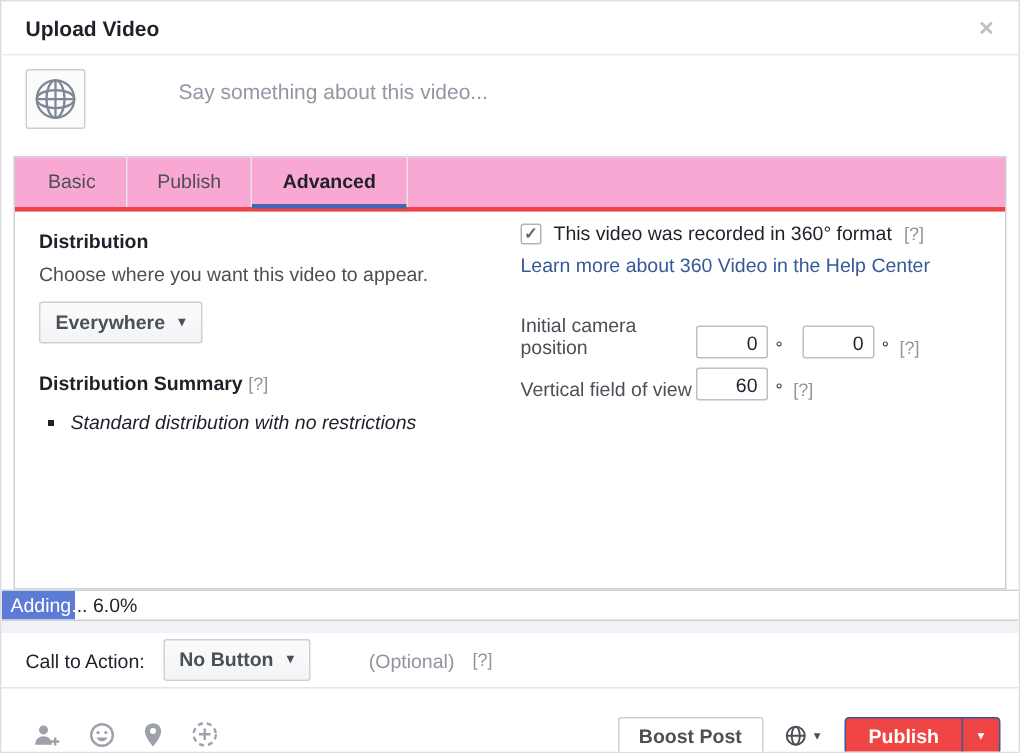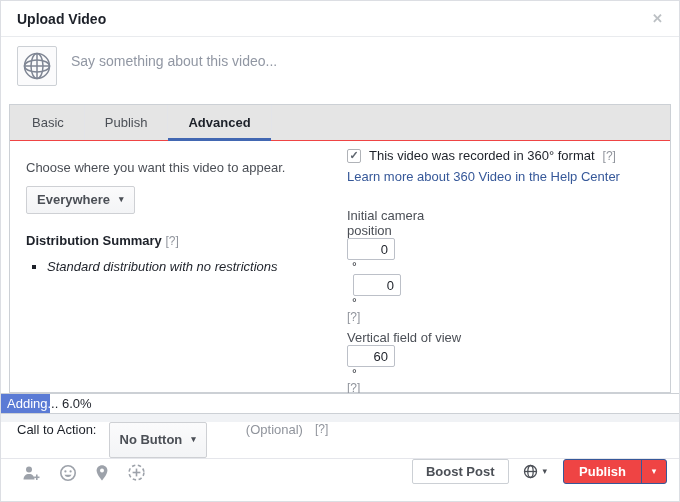--- a/index.html
+++ b/index.html
@@ -6,69 +6,69 @@
   html,body { background:#fff; }
   body { font-family:"Liberation Sans", sans-serif; color:#1d2129; }
   .dialog { width:680px; height:502px; background:#fff; position:relative; overflow:hidden; border:1px solid #dcdee3; }
 
   
   .hdr { height:36px; display:flex; align-items:center; padding:4px 16px; border-bottom:1px solid #e9ebee;gap:24px; }
   .hdr-title { font-size:14px; font-weight:bold; color:#1d2129; }
   .hdr-close { margin-left:auto; color:#bcc0c4; font-size:13px; font-weight:bold; cursor:pointer; line-height:1; }
 
   
-  .compose { padding:9px 16px 0 16px; display:flex; height:49px; }
+  .compose { padding:9px 16px 0 16px; display:flex; height:49px;gap:48px; }
   .thumb360 { width:40px; height:40px; border:1px solid #ccd0d5; border-radius:2px; background:#fbfbfc; display:flex; align-items:center; justify-content:center; flex:none; }
   .compose-placeholder { font-size:14px; color:#9197a3; margin:7px 0 0 14px; cursor:text; flex:1; }
 
   
   .panel { margin:18px 8px 0 8px; height:289px; border:1px solid #ccd0d5; background:#fff; }
-  .tabbar { height:36px; background:#e5e5e5; border-bottom:1px solid #ef4444; display:flex; }
+  .tabbar { height:36px; background:#f9a8d4; border-bottom:3px solid #ef4444; display:flex;align-items:flex-end; }
   .tab { position:relative; padding:0 20px; line-height:35px; font-size:13px; color:#4b4f56; cursor:pointer; border-right:1px solid #e3e4e8; }
   .tab:first-child { margin-left:2px; }
   .tab.active { font-weight:bold; color:#1d2129; }
   .tab.active::after { content:""; position:absolute; left:0; right:0; bottom:-1px; height:3px; background:#4267b2; }
   .panel-content { position:relative; height:252px; }
 
   .col-left { padding:12px 16px; width:330px; }
   .section-title { font-size:13px; font-weight:bold; color:#1d2129; }
   .section-desc { font-size:13px; color:#4b4f56; margin-top:7px; }
   .help { color:#90949c; font-size:12px; font-weight:normal; }
   .dropdown-btn { margin-top:11px; display:inline-flex; align-items:center; gap:9px; padding:5px 10px 6px 10px; background:linear-gradient(#fbfbfc,#f3f4f6); border:1px solid #ced0d4; border-radius:2px; font-family:inherit; font-size:13px; font-weight:bold; color:#4b4f56; cursor:pointer; }
   .caret { font-size:9px; color:#4b4f56; line-height:1; }
   .summary-title { margin-top:19px; }
   .summary-list { margin:11px 0 0 21px; list-style:square; font-size:13px; color:#4b4f56; }
   .summary-list li { color:#1d2129;font-style:italic; }
 
   .col-right { position:absolute; left:337px; top:7px; width:330px; }
   .chk-row { display:flex; align-items:center; gap:8px; font-size:13px; color:#1d2129; }
   .checkbox { width:14px; height:14px; border:1px solid #b0b3b8; border-radius:2px; background:#fff; display:flex; align-items:center; justify-content:center; font-size:11px; color:#606770; font-weight:bold; cursor:pointer; flex:none; }
   .learn-link { display:inline-block; margin-top:6px; font-size:13px; color:#365899; text-decoration:none; cursor:pointer; }
-  .num-row { display:flex; align-items:flex-start; margin-top:23px; font-size:13px; color:#4b4f56;flex-direction:column; }
+  .num-row { display:flex; align-items:flex-end; margin-top:23px; font-size:13px; color:#4b4f56; }
   .num-row.second { margin-top:6px; }
   .num-label { width:117px; flex:none; }
   .deg-input { width:48px; height:22px; border:1px solid #bcc0c8; border-radius:2px; text-align:right; padding:0 6px; font-size:13px; color:#1d2129; font-family:inherit; background:#fff; }
   .deg { color:#1d2129; margin:0 7px 0 5px; font-size:12px; }
   .deg + .deg-input { margin-left:6px; }
 
   
   .progress { position:relative; height:21px; border-top:1px solid #ccd0d5; border-bottom:1px solid #ccd0d5; background:#fff; overflow:hidden; }
   .progress-text { position:absolute; left:6px; top:2px; font-size:13px; white-space:nowrap; color:#1d2129; }
   .progress-fill { position:absolute; left:0; top:0; bottom:0; background:#5b7bd5; overflow:hidden; min-width:49px; }
   .progress-fill .progress-text { color:#fff; }
 
   .spacer { height:8px; background:#f0f2f5; }
 
   
-  .cta { height:36px; display:flex; gap:12px; padding:0 16px; font-size:13px; background:#fff; }
+  .cta { height:36px; display:flex; align-items:center; gap:12px; padding:0 16px; font-size:13px; background:#fff; }
   .cta .dropdown-btn { margin-top:0; }
   .cta-optional { color:#90949c;margin-left:27px; }
 
   
-  .toolbar { height:45px; border-top:1px solid #e5e6eb; display:flex; align-items:flex-start; padding:0 12px; background:#fff; }
+  .toolbar { height:45px; border-top:1px solid #e5e6eb; display:flex; align-items:flex-end; padding:0 12px; background:#fff; }
   .tool-icons { display:flex; align-items:center; }
   .tool-icon { padding:4px 9px; cursor:pointer; display:flex; align-items:center; }
   .right-cluster { margin-left:auto; display:flex; align-items:center; }
   .boost-btn { height:25px; padding:0 13px; background:#fff; border:1px solid #ccd0d5; border-radius:2px; font-family:inherit; font-size:13px; font-weight:bold; color:#4b4f56; cursor:pointer; }
   .privacy { display:flex; align-items:center; gap:5px; margin:0 16px 0 14px; cursor:pointer; }
   .privacy .caret { color:#4b4f56; }
   .publish-btn { height:25px; display:flex; align-items:stretch; background:#ef4444; border:1px solid #365899; border-radius:3px; overflow:hidden; cursor:pointer; }
   .publish-main { display:flex; align-items:center; padding:0 15px; font-size:13px; font-weight:bold; color:#fff; }
   .publish-caret { display:flex; align-items:center; justify-content:center; width:25px; border-left:1px solid #365899; }
   .publish-caret .caret { color:#fff; }
@@ -101,20 +101,21 @@
   <div class="panel">
     <div class="tabbar">
       <div class="tab">Basic</div>
       <div class="tab">Publish</div>
       <div class="tab active">Advanced</div>
     </div>
 
     <div class="panel-content">
 
       <div class="col-left">
+        <div class="section-title">Distribution</div>
         <div class="section-desc">Choose where you want this video to appear.</div>
         <button class="dropdown-btn">
           <span>Everywhere</span>
           <span class="caret">▾</span>
         </button>
         <div class="section-title summary-title">
           <span>Distribution Summary</span>
           <span class="help">[?]</span>
         </div>
         <ul class="summary-list">

